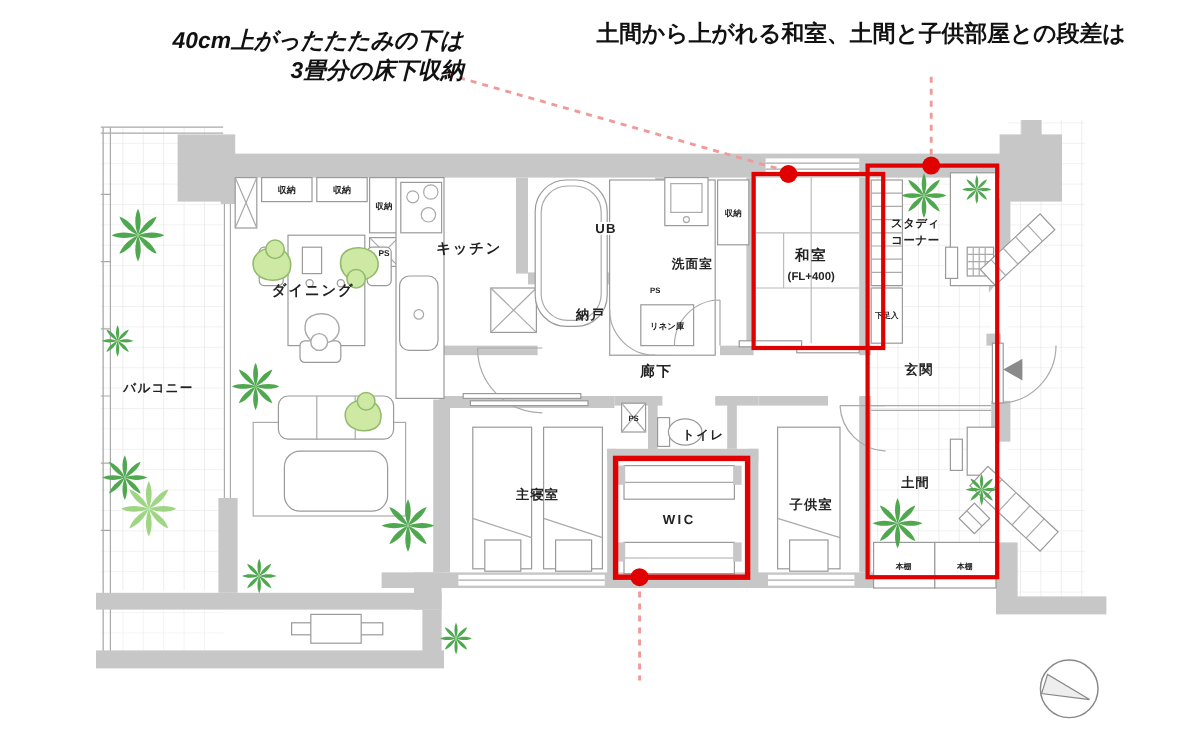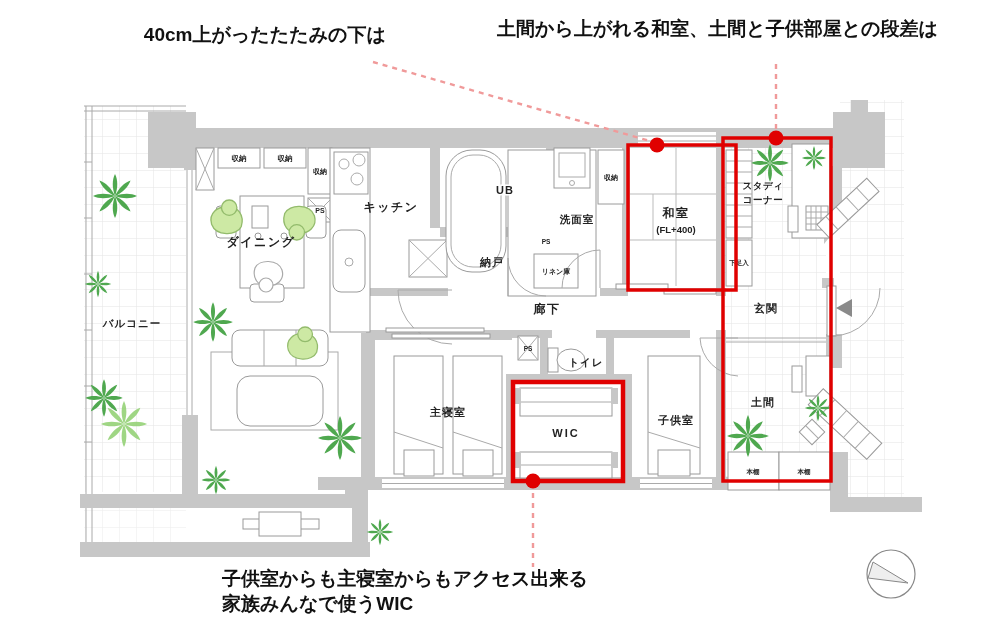--- a/index.html
+++ b/index.html
@@ -4,21 +4,21 @@
 <style>
   :root{
     --highlight:#e00000; --leader:#f09a9a; --wall:#c7c7c7;
     --plantdark:#4fa84f; --plantlight:#8fcf6f; --person:#cde9a4; --tri:#8a8a8a;
   }
   html,body{margin:0;padding:0;background:#fff;}
   #stage{position:relative;width:1000px;height:630px;background:#fff;overflow:hidden;
          font-family:"Liberation Sans", sans-serif;}
   .annotation{position:absolute;font-weight:bold;font-size:19px;line-height:1.34;
               color:#111;white-space:nowrap;}
-  .annotation.right{text-align:right;}
+  .annotation.right{text-align:right;font-style:italic;}
   svg text{fill:#222;font-weight:600;font-family:"Liberation Sans", sans-serif;}
   .t12{font-size:12px;letter-spacing:1.5px;}
   .t11{font-size:11px;letter-spacing:1px;}
   .t10{font-size:10.5px;letter-spacing:1px;}
   .t95{font-size:9.5px;letter-spacing:0.5px;}
   .t9{font-size:9.5px;}
   .t75{font-size:7.5px;}
   .t7{font-size:7px;}
   .t65{font-size:6.5px;}
   .wic{font-size:11px;font-weight:bold;letter-spacing:2px;}
@@ -337,22 +337,19 @@
     <rect class="hl" x="513" y="382" width="110" height="99" stroke-width="4.5"></rect>
     <circle class="dot" cx="657" cy="145" r="7.5"></circle>
     <circle class="dot" cx="776" cy="138" r="7.5"></circle>
     <circle class="dot" cx="533" cy="481" r="7.5"></circle>
   </g>
 </svg>
 
 
 <div class="annotation right" style="left:140px;top:22px;width:246px;">
   <div>40cm上がったたたみの下は</div>
+  <div>3畳分の床下収納</div>
 </div>
 <div class="annotation" style="left:497px;top:16px;">
   <div>土間から上がれる和室、土間と子供部屋との段差は</div>
 </div>
-<div class="annotation" style="left:222px;top:566px;">
-  <div>子供室からも主寝室からもアクセス出来る</div>
-  <div>家族みんなで使うWIC</div>
+
 </div>
 
-</div>
-
 </body></html>

